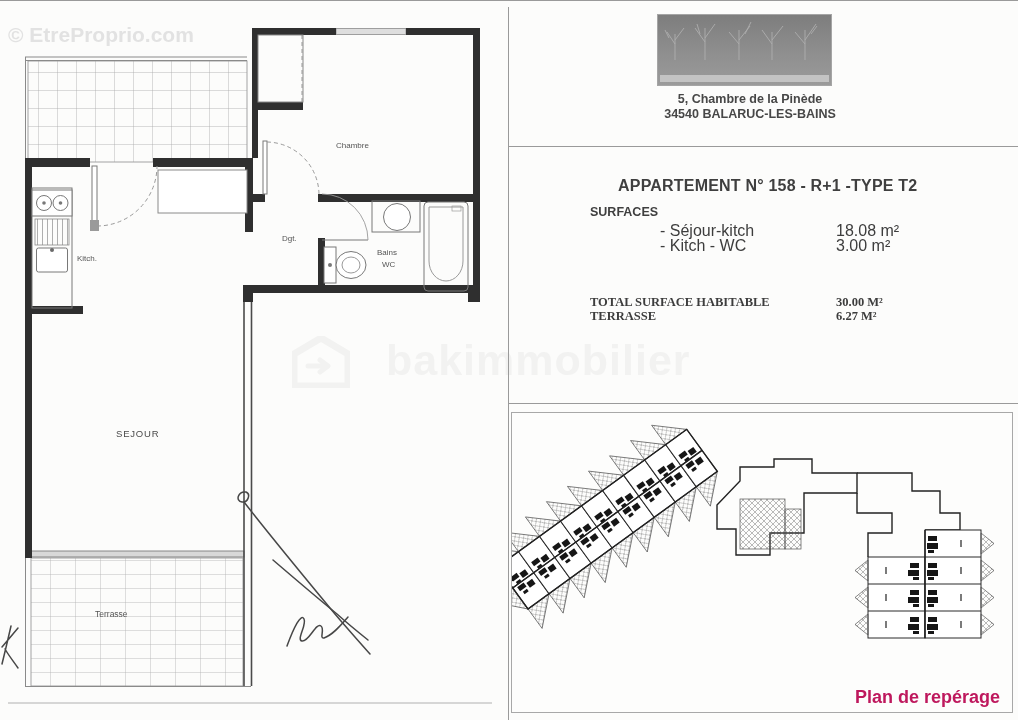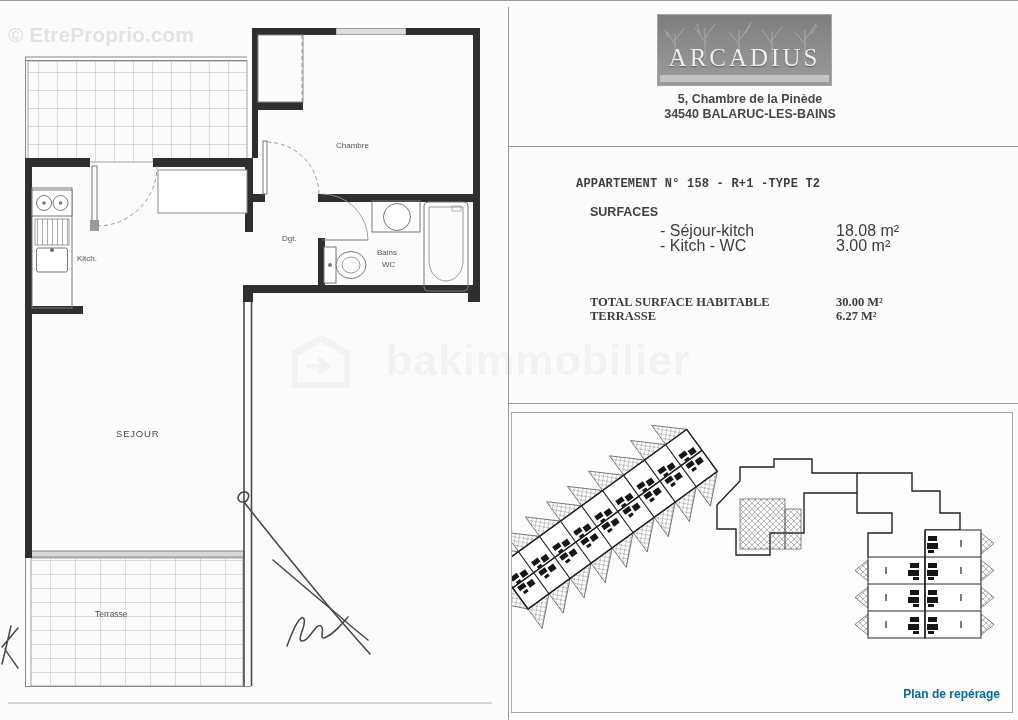--- a/index.html
+++ b/index.html
@@ -13,35 +13,35 @@
         background:linear-gradient(180deg,#7d7d7d 0%,#8f8f8f 55%,#9b9b9b 100%);
         box-shadow:0 0 0 1px #a5a5a5 inset;}
   #logo .band{position:absolute;left:3px;right:3px;bottom:4px;height:7px;background:#c3c3c3;}
   #logo .brand{position:absolute;left:0;right:0;top:30px;text-align:center;
         font-family:"Liberation Serif",serif;font-size:25px;letter-spacing:3px;
         color:#ededed;text-shadow:0 1px 1px #5e5e5e;}
   #address{position:absolute;left:600px;top:92px;width:300px;text-align:center;
         font-size:12.5px;line-height:15px;color:#474747;font-weight:600;}
   
   .doc{color:#3f3f3f;}
-  #apt-title{position:absolute;left:576px;top:177px;font-size:12px;font-weight:bold;letter-spacing:.2px;font-family:Liberation Mono, monospace;}
+  #apt-title{position:absolute;left:618px;top:177px;font-size:16px;font-weight:bold;letter-spacing:.2px;}
   #surfaces-h{position:absolute;left:590px;top:205px;font-size:12.5px;font-weight:bold;}
   .srow{position:absolute;left:660px;width:330px;font-size:16px;}
   .srow .val{position:absolute;left:176px;top:0;}
   .trow{position:absolute;left:590px;width:400px;font-size:12.5px;font-weight:bold;font-family:Liberation Serif, serif;}
   .trow .val{position:absolute;left:246px;top:0;}
   
   #wm-center{position:absolute;left:292px;top:336px;display:flex;align-items:flex-start;gap:36px;
         color:#f2f2f1;pointer-events:none;}
   #wm-center .wtxt{font-size:43px;font-weight:bold;letter-spacing:1px;}
   
   #siteplan-box{position:absolute;left:511px;top:412px;width:502px;height:301px;
         border:1px solid #a8a8a8;box-sizing:border-box;background:#fdfdfc;}
   #plan-caption{position:absolute;left:850px;top:687px;width:150px;text-align:right;
-        font-size:12px;color:#0369a1;font-weight:600;}
+        font-size:18px;color:#be185d;font-weight:600;}
   
   svg text{font-family:"Liberation Sans",sans-serif;}
   .lbl{fill:#555;font-size:8px;}
   .wall{fill:#2f2f2f;}
   .thin{stroke:#8a8a8a;stroke-width:1;fill:none;}
   .fix{stroke:#787878;stroke-width:1;fill:none;}
   .fixw{stroke:#787878;stroke-width:1;fill:#fff;}
   .dash{stroke:#9a9a9a;stroke-width:1;fill:none;stroke-dasharray:4 3;}
   .pen{stroke:#474747;stroke-width:1.5;fill:none;stroke-linecap:round;}
   .unit{fill:#fff;stroke:#2a2a2a;stroke-width:1;}
@@ -190,21 +190,20 @@
   <div id="logo">
     <svg width="175" height="46" viewBox="0 0 175 46" style="position:absolute;left:0;top:0">
       <g stroke="#b2b2b2" stroke-width="0.9" fill="none" opacity="0.9">
         <path d="M18,46 V20 M18,30 L10,18 M18,26 L27,14 M12,24 L8,16"></path>
         <path d="M48,46 V14 M48,28 L38,14 M48,24 L58,10 M43,20 L40,10"></path>
         <path d="M82,46 V16 M82,30 L72,18 M82,26 L93,12 M88,20 L94,8"></path>
         <path d="M115,46 V18 M115,30 L105,16 M115,26 L126,12"></path>
         <path d="M148,46 V16 M148,30 L138,18 M148,26 L159,10 M154,20 L160,12"></path>
       </g>
     </svg>
-    <span class="brand">ARCADIUS</span>
     <div class="band"></div>
   </div>
 
   <div id="address">
     <div>5, Chambre de la Pinède</div>
     <div>34540 BALARUC-LES-BAINS</div>
   </div>
 
   <div id="apt-title" class="doc">APPARTEMENT N° 158 - R+1 -TYPE T2</div>
   <div id="surfaces-h" class="doc">SURFACES</div>

